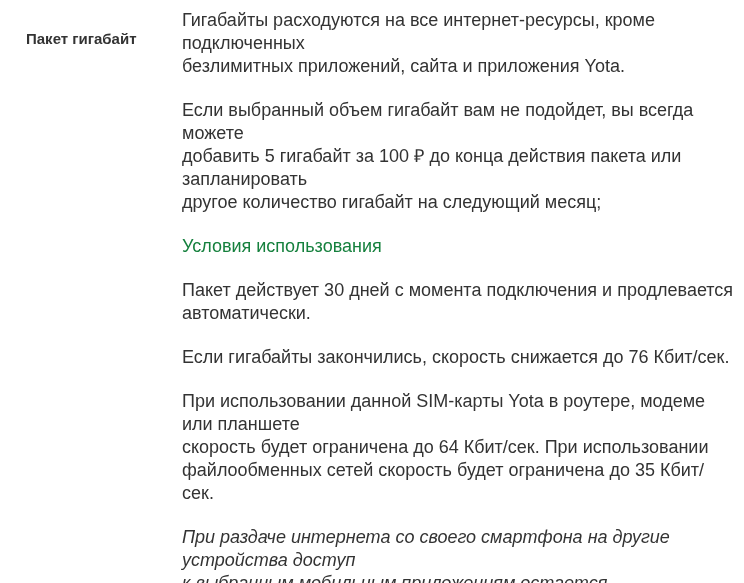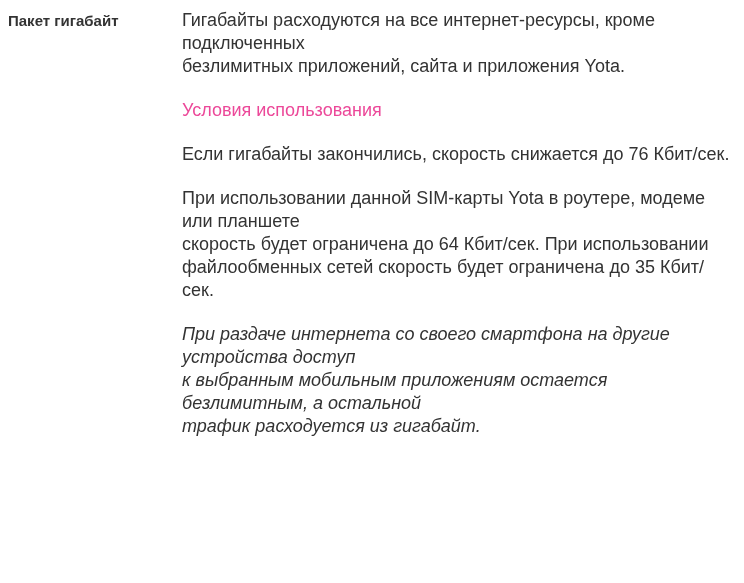--- a/index.html
+++ b/index.html
@@ -17,56 +17,61 @@
   .row {
     display: flex;
     box-sizing: border-box;
     padding: 9px 10px 0 8px;
   }
   .label-col {
     flex: none;
     width: 174px;
   }
   .row-label {
-    margin: 0;
+    margin: 18px;
     font-size: 15px;
     font-weight: bold;
     line-height: 23px;
     color: #333333;
   }
   .content-col {
     flex: 1;
     min-width: 0;
   }
   .content-col p {
     margin: 0 0 21px 0;
     font-size: 18px;
     line-height: 23px;
     white-space: pre-line;
     color: #333333;
   }
   .content-col p.subheading {
-    color: #ec4899;
+    color: #15803d;
   }
   .content-col p:last-child {
     margin-bottom: 12px;
     font-style: italic;
   }
 </style>
 </head>
 <body>
 
 <div class="row">
   <div class="label-col">
     <h3 class="row-label">Пакет гигабайт</h3>
   </div>
   <div class="content-col" id="paragraphs">
       <p class="body">Гигабайты расходуются на все интернет-ресурсы, кроме подключенных
 безлимитных приложений, сайта и приложения Yota.</p>
+      <p class="body">Если выбранный объем гигабайт вам не подойдет, вы всегда можете
+добавить 5 гигабайт за 100 ₽ до конца действия пакета или запланировать
+другое количество гигабайт на следующий месяц;</p>
       <p class="subheading">Условия использования</p>
+      <p class="body">Пакет действует 30 дней с момента подключения и продлевается
+автоматически.</p>
       <p class="body">Если гигабайты закончились, скорость снижается до 76 Кбит/сек.</p>
       <p class="body">При использовании данной SIM-карты Yota в роутере, модеме или планшете
 скорость будет ограничена до 64 Кбит/сек. При использовании
 файлообменных сетей скорость будет ограничена до 35 Кбит/сек.</p>
       <p class="body">При раздаче интернета со своего смартфона на другие устройства доступ
 к выбранным мобильным приложениям остается безлимитным, а остальной
 трафик расходуется из гигабайт.</p>
     </div>
 </div>
 

